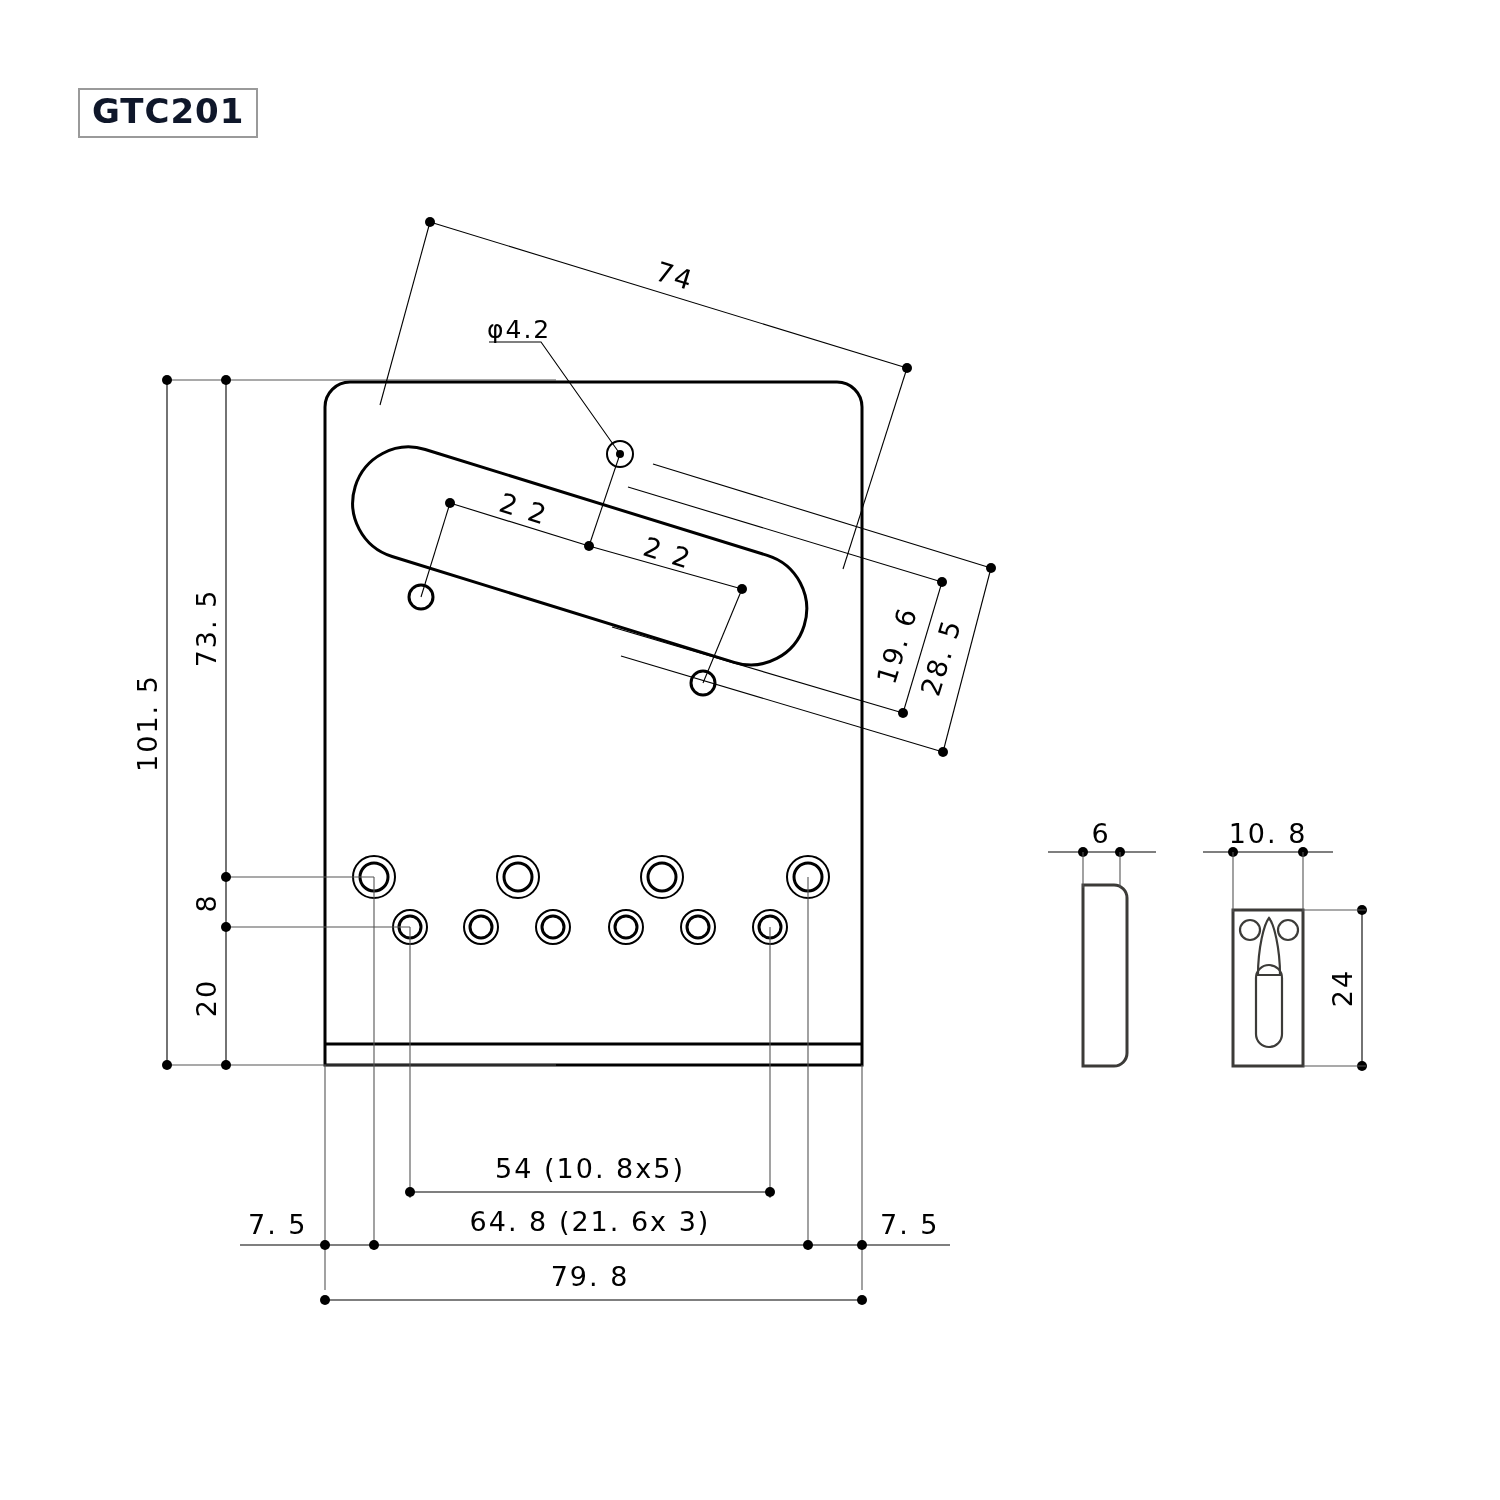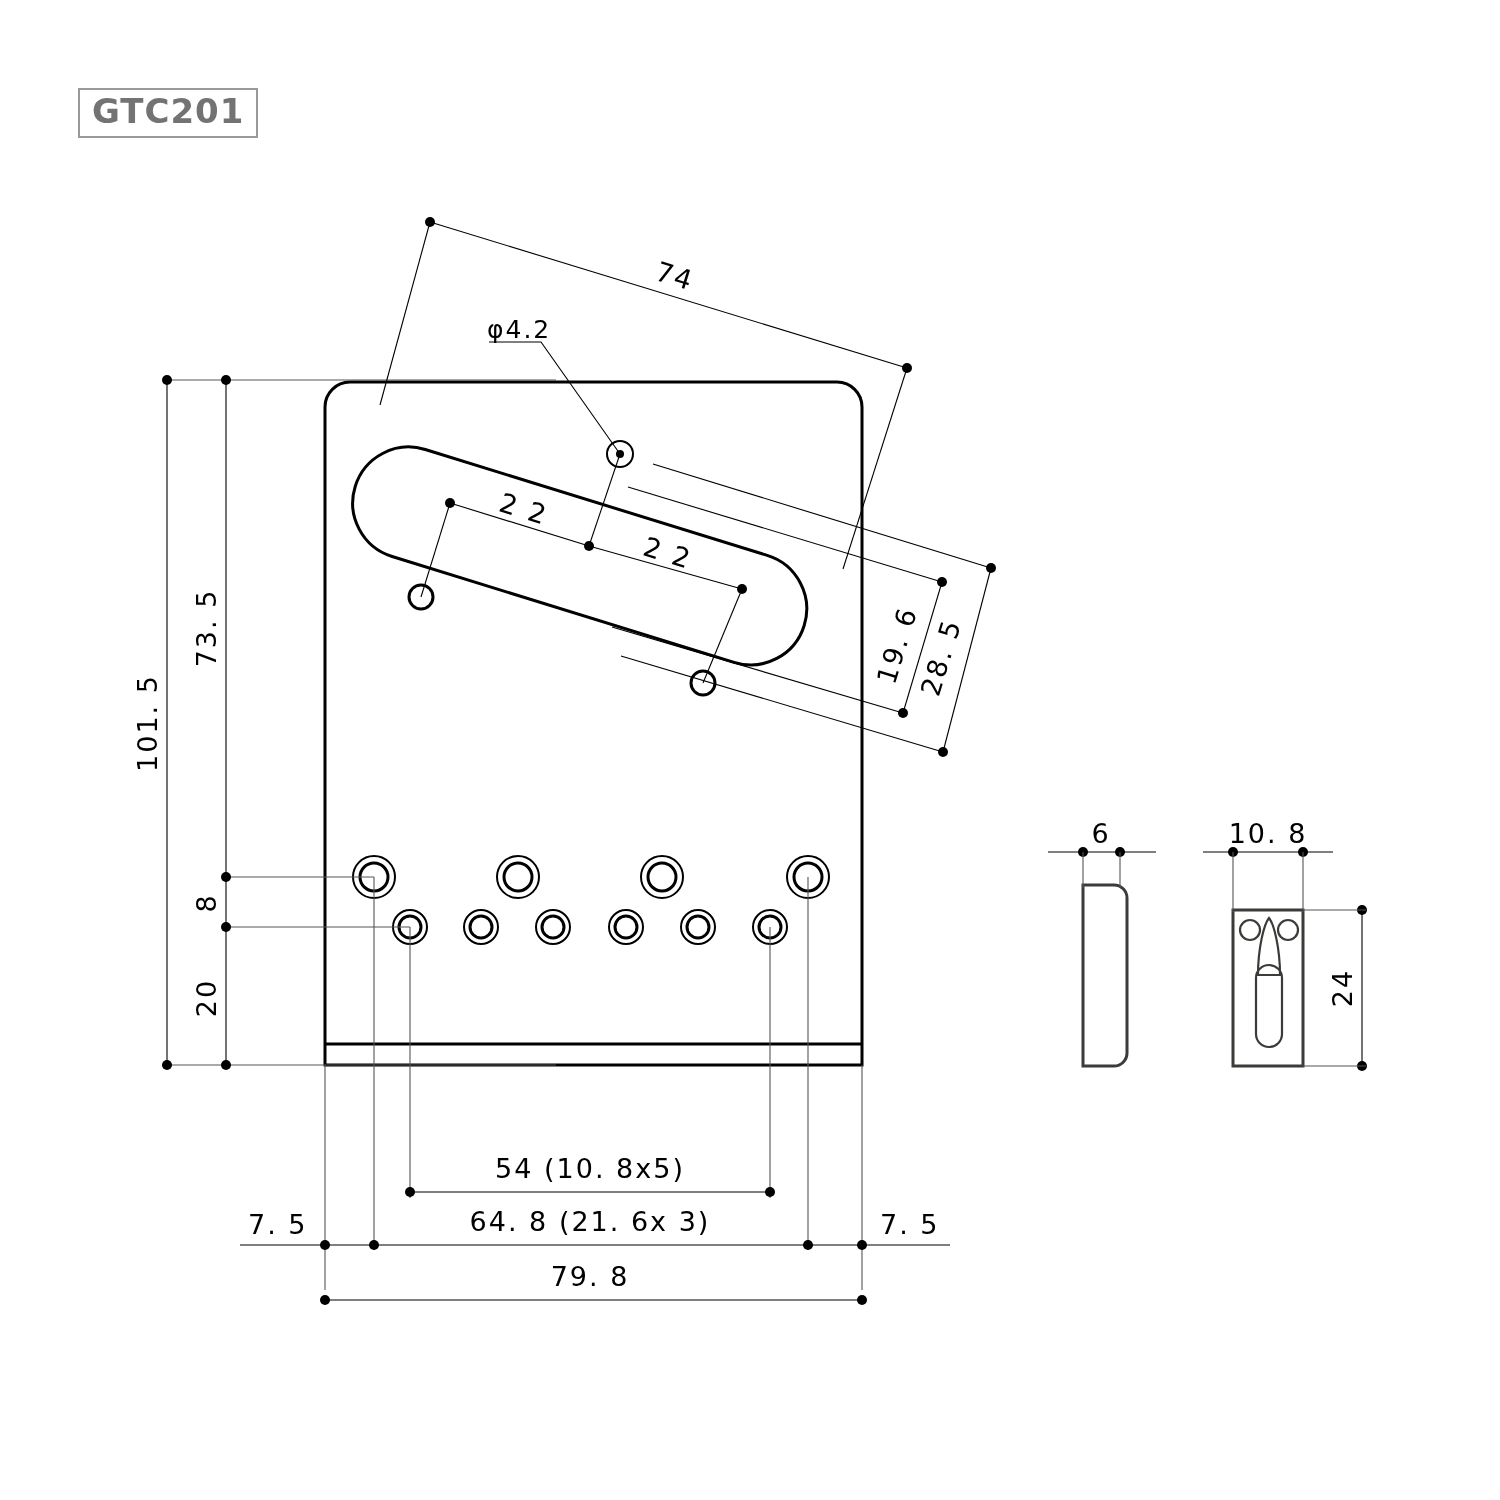--- a/index.html
+++ b/index.html
@@ -10,21 +10,21 @@
     position:absolute;left:78px;top:88px;
     border:2px solid #9a9a9a;
     padding:4px 12px 6px 12px;
     background:#fff;
   }
   .title-box span{
     font-family:"DejaVu Sans",sans-serif;
     font-weight:bold;
     font-size:34px;
     letter-spacing:1px;
-    color:#737373;
+    color:#0f172a;
     line-height:1.05;
     display:block;
   }
 </style>
 </head>
 <body>
 
 <div id="sheet">
 
   <div class="title-box">

